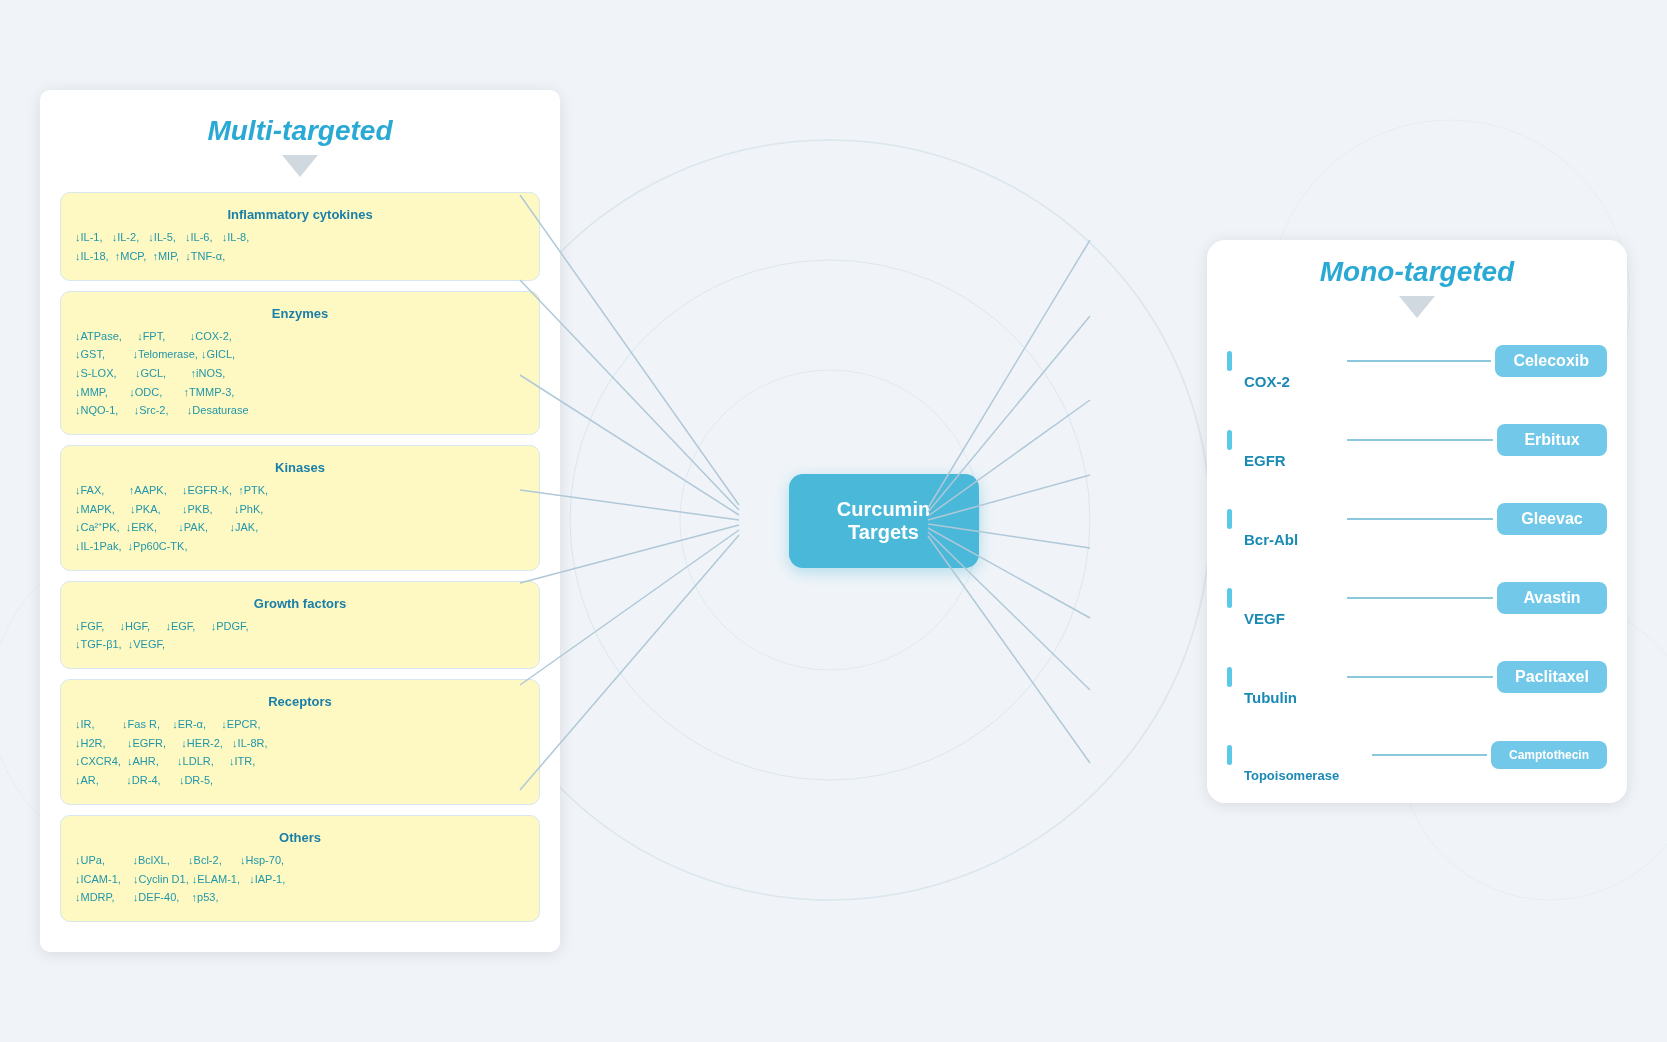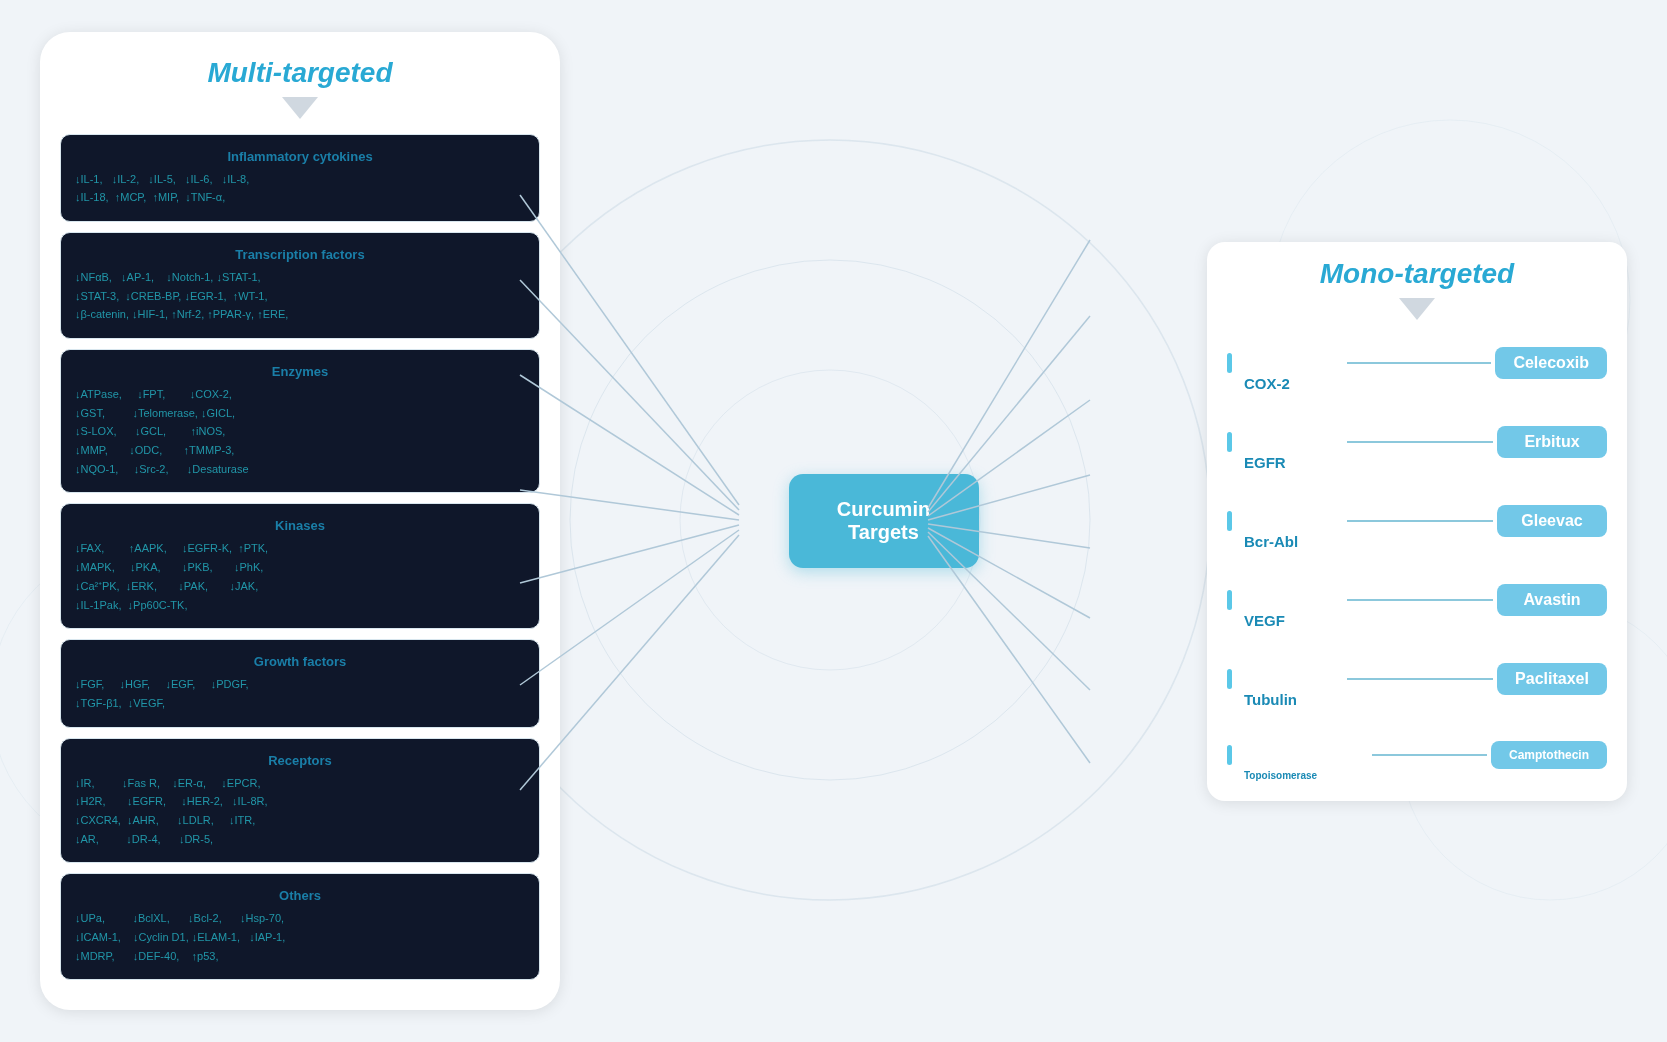--- a/index.html
+++ b/index.html
@@ -27,21 +27,21 @@
       display: flex;
       align-items: center;
       justify-content: space-between;
       padding: 20px 40px;
       z-index: 1;
     }
 
     
     .multi-panel {
       background: white;
-      border-radius: 30px;
+      border-radius: 10px;
       box-shadow: 0 2px 15px rgba(0,0,0,0.1);
       width: 520px;
       padding: 25px 20px 20px 20px;
       position: relative;
     }
 
     .panel-title-multi {
       color: #29a9d4;
       font-size: 28px;
       font-weight: bold;
@@ -56,21 +56,21 @@
       display: block;
       width: 0;
       height: 0;
       border-left: 18px solid transparent;
       border-right: 18px solid transparent;
       border-top: 22px solid #d0d8e0;
       margin: 8px auto 0;
     }
 
     .category-box {
-      background: #0f172a;
+      background: #fef9c3;
       border: 1px solid #d8e6ee;
       border-radius: 10px;
       padding: 14px 14px;
       margin-bottom: 10px;
     }
 
     .category-title {
       color: #1a7fa8;
       font-size: 13px;
       font-weight: bold;
@@ -264,28 +264,20 @@
     <div class="left-inner-panel">
 
       <div class="category-box">
         <div class="category-title">Inflammatory cytokines</div>
         <div class="category-content">
           ↓IL-1,&nbsp;&nbsp; ↓IL-2,&nbsp;&nbsp; ↓IL-5,&nbsp;&nbsp; ↓IL-6,&nbsp;&nbsp; ↓IL-8,<br>
           ↓IL-18,&nbsp; ↑MCP,&nbsp; ↑MIP,&nbsp; ↓TNF-α,
         </div>
       </div>
 
-      <div class="category-box">
-        <div class="category-title">Transcription factors</div>
-        <div class="category-content">
-          ↓NFαB,&nbsp;&nbsp; ↓AP-1,&nbsp;&nbsp;&nbsp; ↓Notch-1, ↓STAT-1,<br>
-          ↓STAT-3,&nbsp; ↓CREB-BP, ↓EGR-1,&nbsp; ↑WT-1,<br>
-          ↓β-catenin, ↓HIF-1, ↑Nrf-2, ↑PPAR-γ, ↑ERE,
-        </div>
-      </div>
 
       <div class="category-box">
         <div class="category-title">Enzymes</div>
         <div class="category-content">
           ↓ATPase,&nbsp;&nbsp;&nbsp;&nbsp; ↓FPT,&nbsp;&nbsp;&nbsp;&nbsp;&nbsp;&nbsp;&nbsp; ↓COX-2,<br>
           ↓GST,&nbsp;&nbsp;&nbsp;&nbsp;&nbsp;&nbsp;&nbsp;&nbsp; ↓Telomerase, ↓GICL,<br>
           ↓S-LOX,&nbsp;&nbsp;&nbsp;&nbsp;&nbsp; ↓GCL,&nbsp;&nbsp;&nbsp;&nbsp;&nbsp;&nbsp;&nbsp; ↑iNOS,<br>
           ↓MMP,&nbsp;&nbsp;&nbsp;&nbsp;&nbsp;&nbsp; ↓ODC,&nbsp;&nbsp;&nbsp;&nbsp;&nbsp;&nbsp; ↑TMMP-3,<br>
           ↓NQO-1,&nbsp;&nbsp;&nbsp;&nbsp; ↓Src-2,&nbsp;&nbsp;&nbsp;&nbsp;&nbsp; ↓Desaturase
         </div>
@@ -375,20 +367,20 @@
 
     <div class="mono-target-row">
       <div class="mono-bar"></div>
       <div class="target-name">Tubulin</div>
       <div class="h-connector"></div>
       <div class="drug-box">Paclitaxel</div>
     </div>
 
     <div class="mono-target-row" style="margin-bottom:0;">
       <div class="mono-bar"></div>
-      <div class="target-name" style="width:130px; font-size:10px;">Topoisomerase</div>
+      <div class="target-name" style="width:130px; font-size:13px;">Topoisomerase</div>
       <div class="h-connector"></div>
       <div class="drug-box" style="font-size:12px;">Camptothecin</div>
     </div>
 
   </div>
 
 </div>
 
 </body></html>

